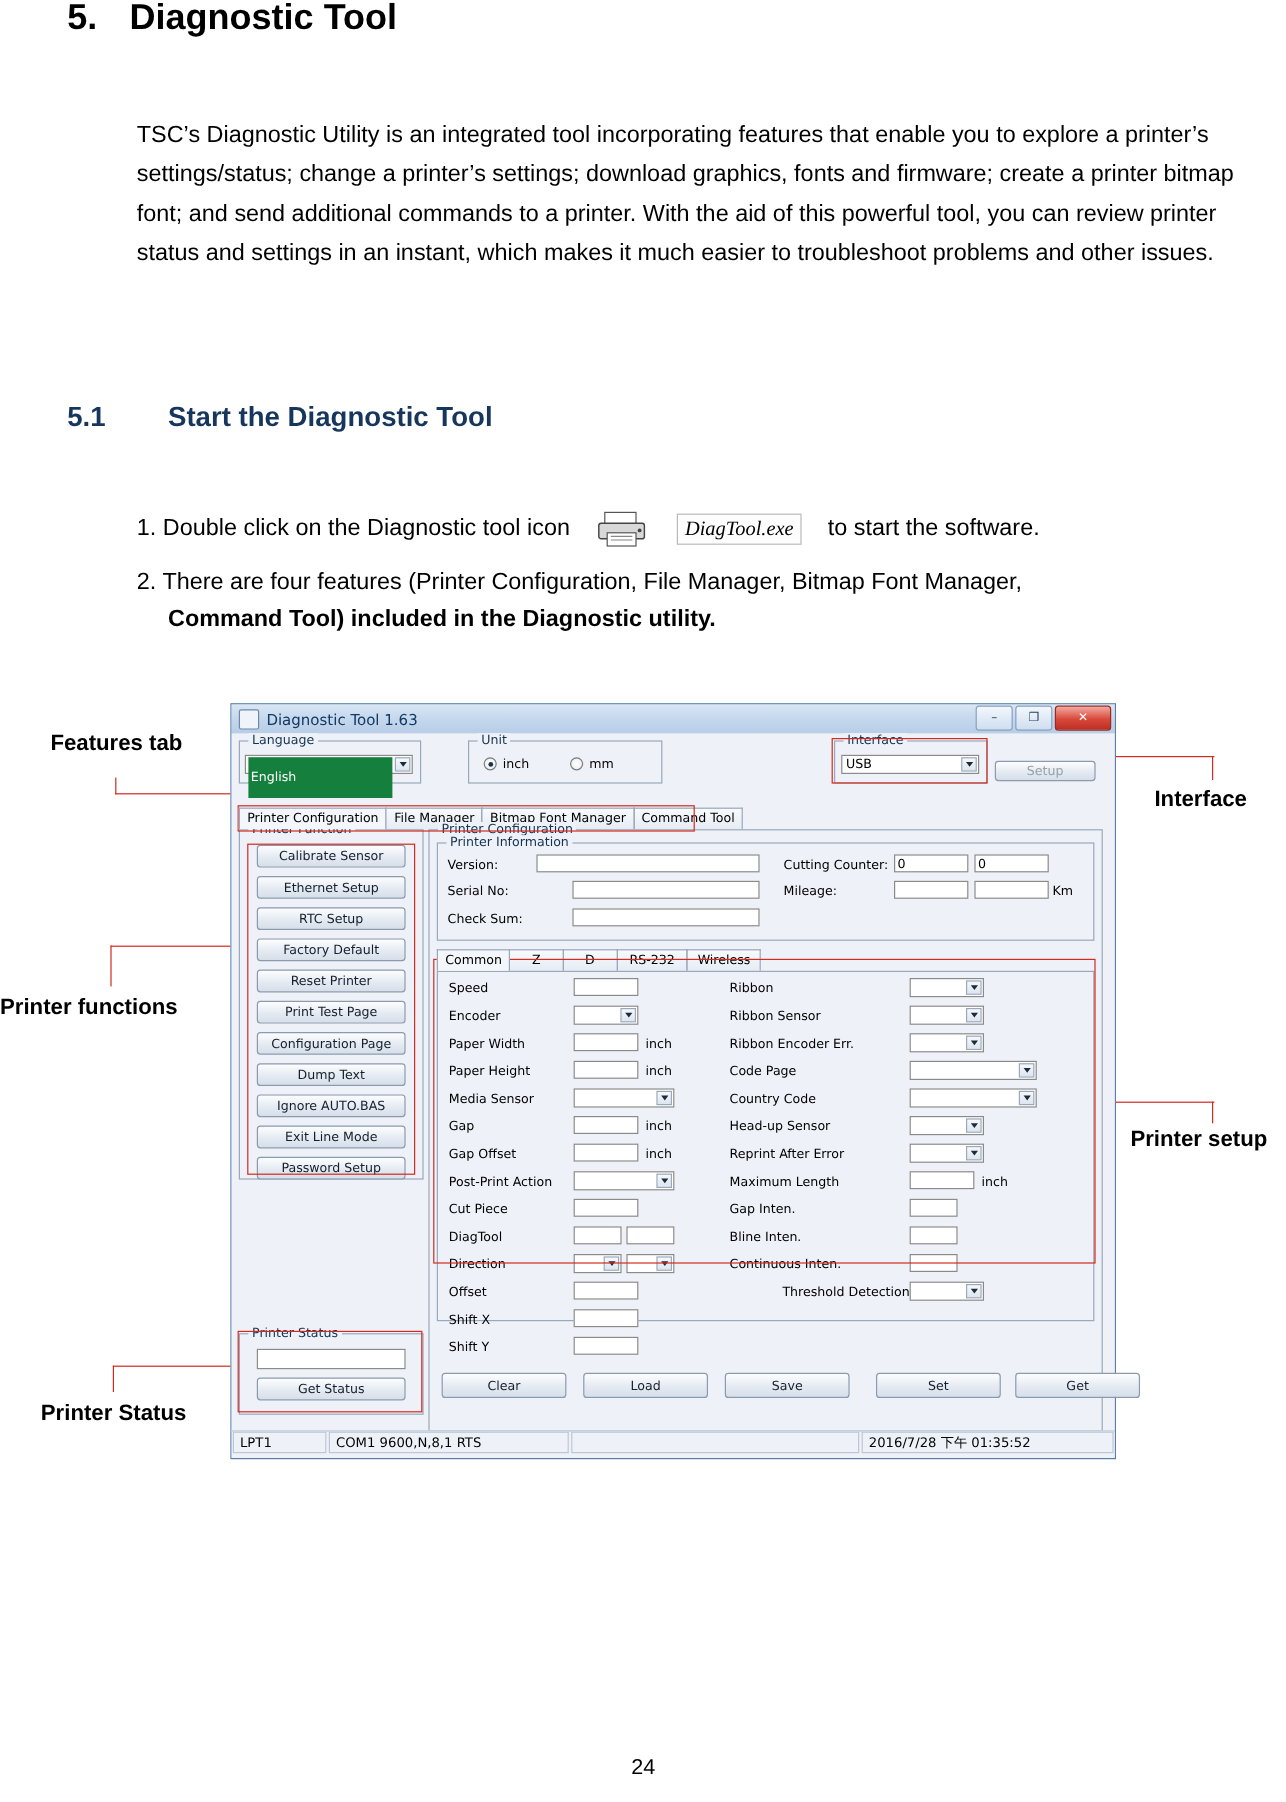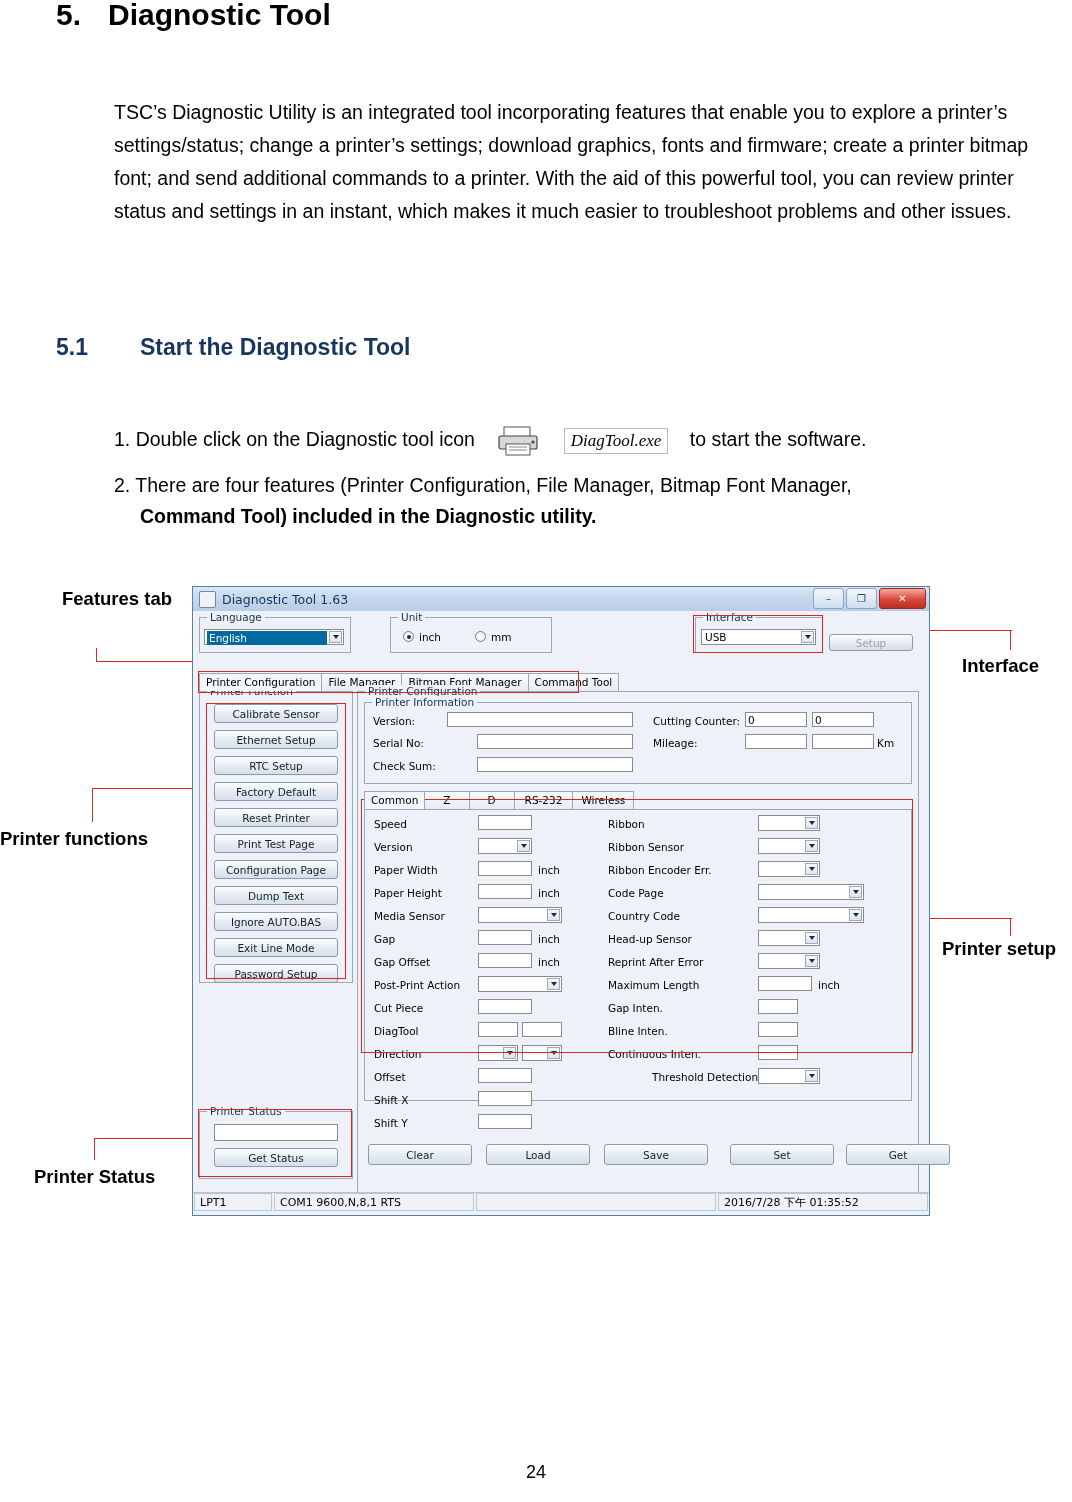--- a/index.html
+++ b/index.html
@@ -205,23 +205,23 @@
     border-left: 3px solid transparent;
     border-right: 3px solid transparent;
     border-top: 4px solid #1d2a38;
   }
   .combo .ctext {
     position: absolute;
     left: 3px; top: 1px;
     font-size: 10.5px;
   }
   .combo.sel .ctext {
-    background: #0369a1;
+    background: #15803d;
     color: #fff;
-    padding: 7px 2px;
+    padding: 17px 2px;
     left: 2px;
     right: 16px;
     top: 1px;
     bottom: 1px;
     display: flex;
     align-items: center;
   }
 
   .btn {
     border: 1px solid #8c9aae;
@@ -337,21 +337,21 @@
     <span class="tail">to start the software.</span>
   </div>
 
   <div class="step2">
     <span>2. There are four features (Printer Configuration, File Manager, Bitmap Font Manager,</span>
     <span class="indent">Command Tool) included in the Diagnostic utility.</span>
   </div>
 
   <div class="page-num">24</div>
 
-  <div class="callout" style="left:42px; top:588px;margin-left:20px;">Features tab</div>
+  <div class="callout" style="left:42px; top:608px;">Features tab</div>
   <div class="leader" style="left:96px; top:648px; width:2px; height:14px; border-left-width:1.5px;"></div>
   <div class="leader" style="left:96px; top:661px; width:118px; height:2px; border-top-width:1.5px;"></div>
 
   <div class="callout" style="left:962px; top:655px;">Interface</div>
   <div class="leader" style="left:870px; top:630px; width:142px; height:2px; border-top-width:1.5px;"></div>
   <div class="leader" style="left:1010px; top:630px; width:2px; height:20px; border-left-width:1.5px;"></div>
 
   <div class="callout" style="left:0px; top:828px;">Printer functions</div>
   <div class="leader" style="left:92px; top:788px; width:2px; height:34px; border-left-width:1.5px;"></div>
   <div class="leader" style="left:92px; top:788px; width:112px; height:2px; border-top-width:1.5px;"></div>
@@ -459,21 +459,21 @@
         <div class="tab" style="padding:2px 18px;">Z</div>
         <div class="tab" style="padding:2px 18px;">D</div>
         <div class="tab" style="padding:2px 10px;">RS-232</div>
         <div class="tab" style="padding:2px 8px;">Wireless</div>
       </div>
       <div style="position:absolute; left:6px; top:117px; width:546px; height:290px; border:1px solid #9aa8bb; background:#eef2f8;"></div>
 
       <span class="lbl" style="left:16px; top:126px;">Speed</span>
       <div class="fld" style="position:absolute; left:120px; top:123px; width:54px;"></div>
 
-      <span class="lbl" style="left:16px; top:149px;">Version</span>
+      <span class="lbl" style="left:16px; top:149px;">Encoder</span>
       <div class="combo" style="position:absolute; left:120px; top:146px; width:54px;">
           <span class="arw"></span>
         </div>
 
       <span class="lbl" style="left:16px; top:172px;">Paper Width</span>
       <div class="fld" style="position:absolute; left:120px; top:169px; width:54px;"></div>
       <span class="lbl" style="left:180px; top:172px;">inch</span>
 
       <span class="lbl" style="left:16px; top:195px;">Paper Height</span>
       <div class="fld" style="position:absolute; left:120px; top:192px; width:54px;"></div>

